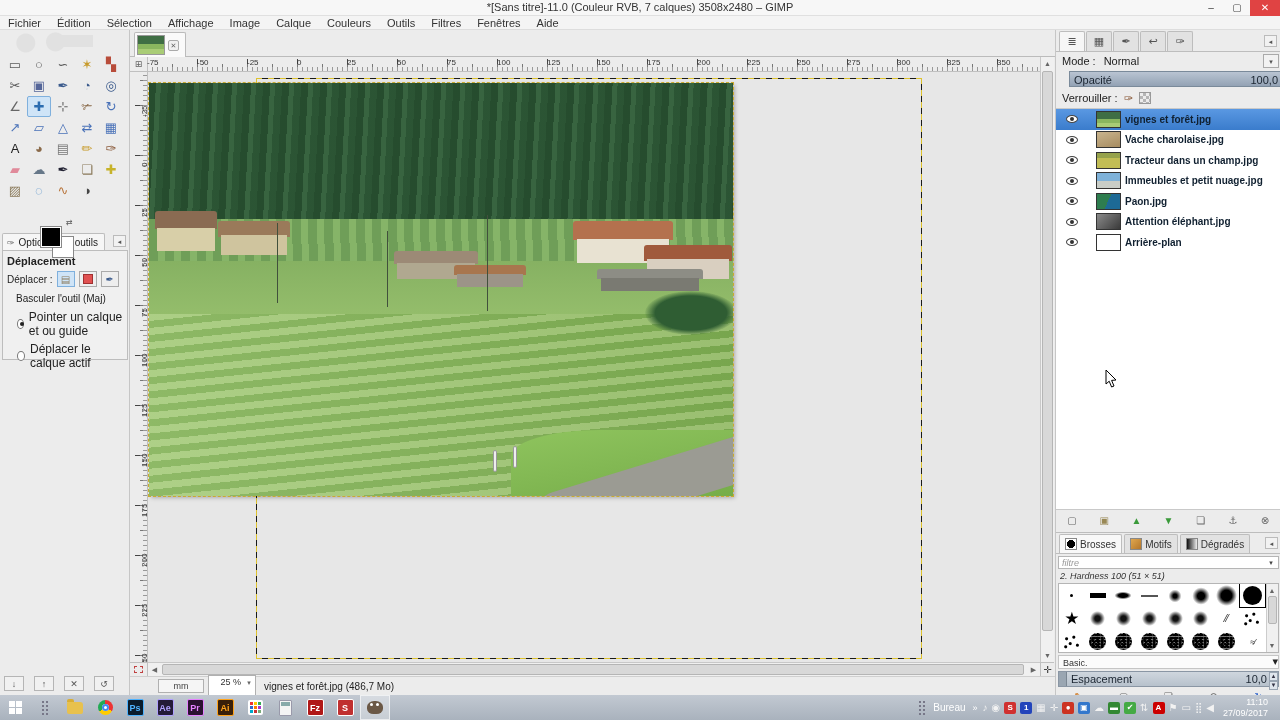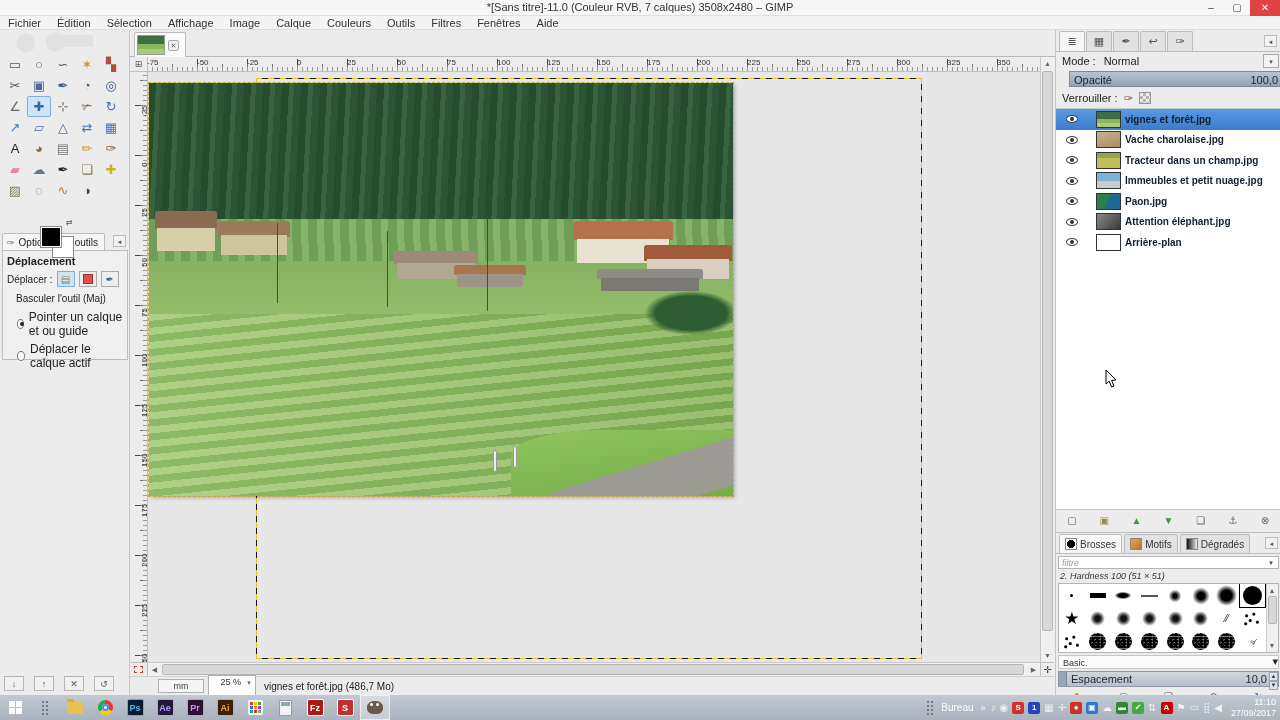--- a/index.html
+++ b/index.html
@@ -199,21 +199,21 @@
   .chrome::after { content:""; position:absolute; left:4px; top:4px; width:7px; height:7px; border-radius:50%; background:#fff; box-shadow:inset 0 0 0 2px #48e; }
   .adobe { width:17px; height:17px; border-radius:2px; font-size:9px; font-weight:bold; display:flex; align-items:center; justify-content:center; }
   .gridicon { width:15px; height:15px; background:#fff; border-radius:2px; display:grid; grid-template-columns:repeat(3,3px); grid-template-rows:repeat(3,3px); gap:1px; padding:2px; }
   .gridicon i:nth-child(1){background:#e33}.gridicon i:nth-child(2){background:#fc0}.gridicon i:nth-child(3){background:#3a5}
   .gridicon i:nth-child(4){background:#36c}.gridicon i:nth-child(5){background:#f70}.gridicon i:nth-child(6){background:#a3c}
   .gridicon i:nth-child(7){background:#0ac}.gridicon i:nth-child(8){background:#c33}.gridicon i:nth-child(9){background:#7a7}
   .calcicon { width:13px; height:16px; background:#f4f4f4; border:1px solid #99a; border-radius:1px; background-image:linear-gradient(#8aa,#8aa); background-size:9px 4px; background-position:1px 1px; background-repeat:no-repeat; }
   .wilber-ico { width:16px; height:13px; background:#6b5846; border-radius:45% 45% 40% 40%; position:relative; }
   .wilber-ico::before { content:""; position:absolute; left:3px; top:2px; width:3px; height:3px; background:#fff; border-radius:50%; }
   .wilber-ico::after { content:""; position:absolute; left:9px; top:2px; width:3px; height:3px; background:#fff; border-radius:50%; }
-  .tb-right { margin-left:auto; display:flex; align-items:center; gap:5px; padding-right:4px; }
+  .tb-right { margin-left:auto; display:flex; align-items:center; gap:5px; padding-right:12px; }
   .bureau { color:#fff; font-size:10px; padding:0 2px; }
   .chev { color:#fff; font-size:9px; }
   .tray { display:flex; align-items:center; gap:4px; }
   .trayic { font-size:10px; color:#f2f2f2; line-height:12px; }
   .trayic.boxed { width:12px; height:12px; border-radius:2px; color:#fff; font-size:8px; font-weight:bold; text-align:center; line-height:12px; }
   .clock { color:#fff; font-size:9px; text-align:right; line-height:11px; padding-left:4px; }
 
   .cursor { left:1105px; top:370px; width:12px; height:18px; z-index:50; }
 </style>
 </head>

